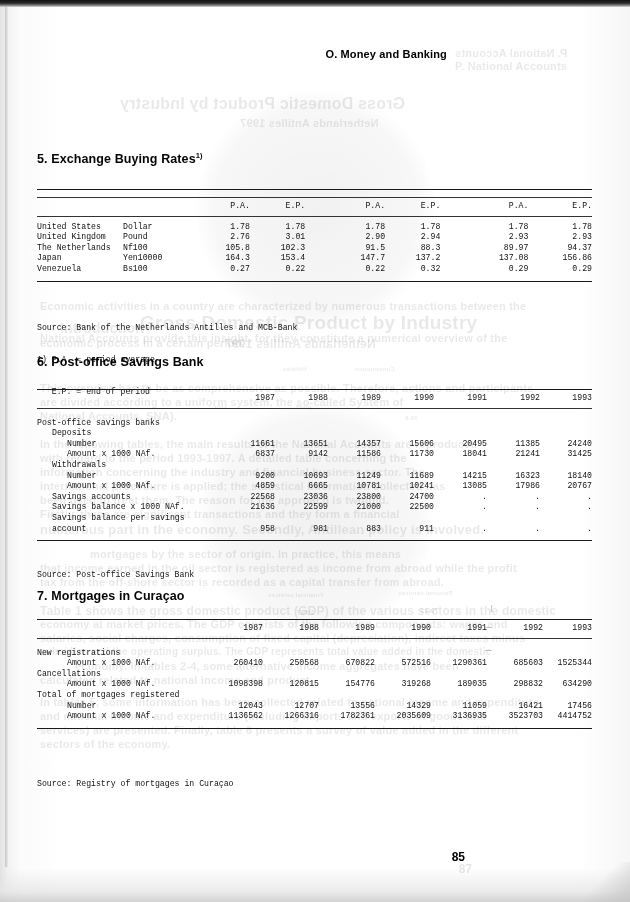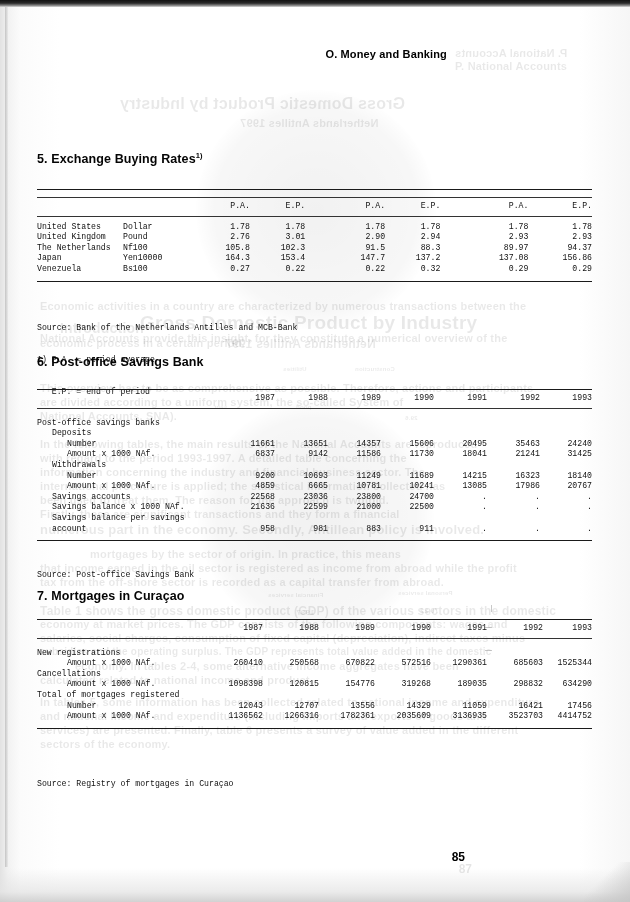--- a/index.html
+++ b/index.html
@@ -417,21 +417,21 @@
             <td class="num"></td>
             <td class="num"></td>
           </tr>
           <tr>
             <td class="lbl" style="padding-left: 30px;">Number</td>
             <td class="num">11661</td>
             <td class="num">13651</td>
             <td class="num">14357</td>
             <td class="num">15606</td>
             <td class="num">20495</td>
-            <td class="num">35463</td>
+            <td class="num">11385</td>
             <td class="num">24240</td>
           </tr>
           <tr>
             <td class="lbl" style="padding-left: 30px;">Amount x 1000 NAf.</td>
             <td class="num">6837</td>
             <td class="num">9142</td>
             <td class="num">11586</td>
             <td class="num">11730</td>
             <td class="num">18041</td>
             <td class="num">21241</td>

